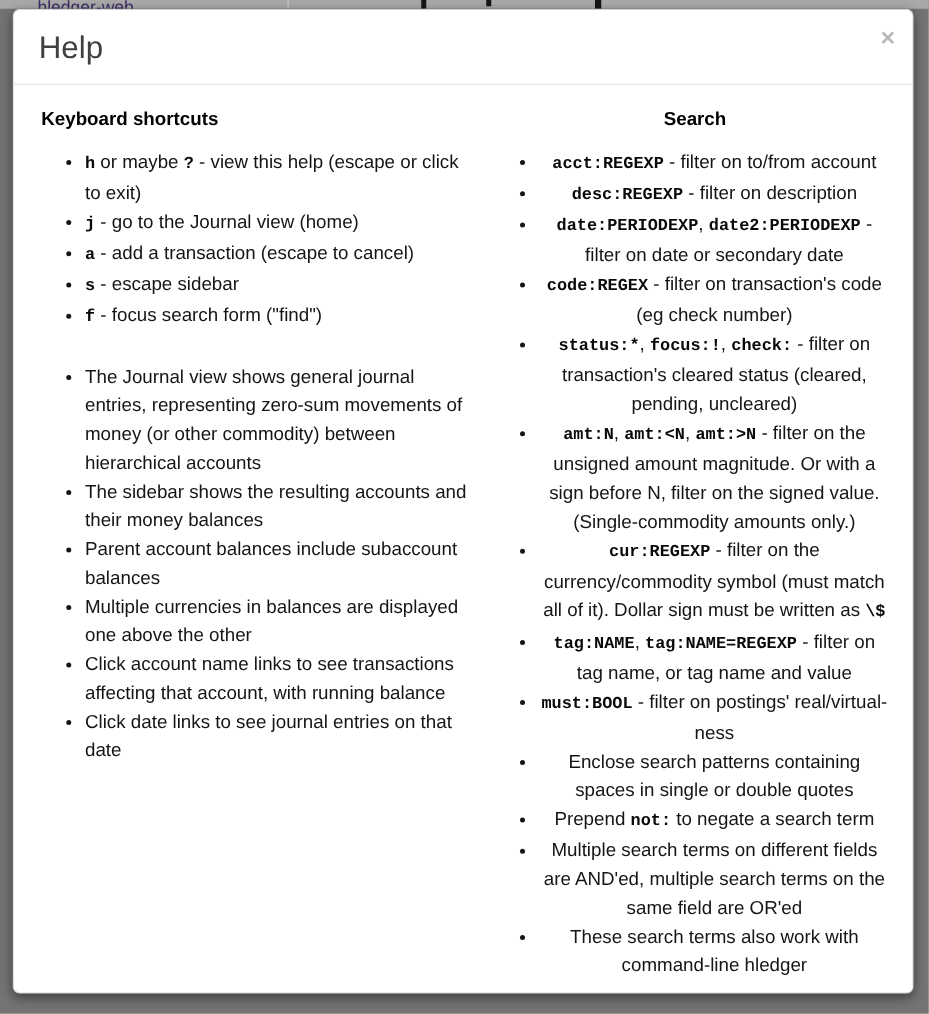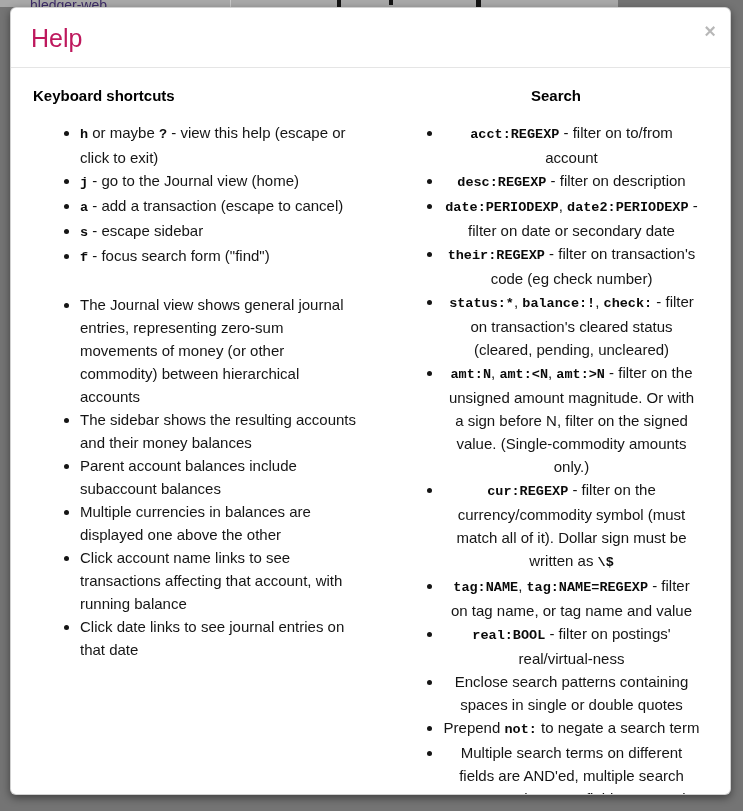--- a/index.html
+++ b/index.html
@@ -6,21 +6,21 @@
   html,body { margin:0; padding:0; }
   body {
     width:743px; height:811px;
     overflow:hidden; position:relative;
     background:#747474;
     font-family:"Liberation Sans", sans-serif;
     -webkit-font-smoothing:antialiased;
   }
   
   .top-strip {
-    position:absolute; top:0; left:0; width:618px; height:7px;
+    position:absolute; top:0; left:0; width:743px; height:7px;
     background:#a9a9a9; overflow:hidden; z-index:1;text-decoration:underline;
   }
   .brand {
     position:absolute; left:30px; top:-3px;
     font-size:14px; font-weight:400; color:#3d2b66;
     text-decoration:none; white-space:nowrap;
   }
   .strip-divider {
     position:absolute; left:230px; top:0; width:1px; height:7px;
     background:#c9c9c9;
@@ -38,21 +38,21 @@
     box-shadow:0 3px 9px rgba(0,0,0,0.45);
     z-index:2; overflow:hidden;
   }
   .modal-header {
     position:relative;
     padding:14px 20px 12px 20px;
     border-bottom:1px solid #e5e5e5;
   }
   .modal-title {
     margin:0; font-size:25px; line-height:33px;
-    font-weight:400; color:#be185d;
+    font-weight:400; color:#404040;
   }
   .close-button {
     position:absolute; top:13px; right:14px;
     border:0; background:transparent; padding:0;
     font-family:"Liberation Sans", sans-serif;
     font-size:20px; font-weight:700; line-height:1;
     color:#000; opacity:0.28; cursor:pointer;
   }
   .modal-body {
     display:flex;
@@ -60,21 +60,21 @@
   }
   .col-left  { flex:none; width:363px; padding-right:18px; }
   .col-right { flex:1; min-width:0;text-align:center; }
 
   .help-section { margin:0 0 24px 0; }
   .section-heading {
     margin:0 0 13px 0;
     font-size:15px; line-height:18px; font-weight:700; color:#000000;
   }
   .help-list {
-    list-style:disc; margin:16px; padding:0 0 0 31px; color:#151515;
+    list-style:disc; margin:4px; padding:0 0 0 31px; color:#151515;
   }
   .help-list li {
     font-size:15px; line-height:23px;
     overflow-wrap:break-word;
   }
   .help-list code {
     font-family:"Liberation Mono", monospace;
     font-weight:700; font-size:13.5px; color:#0a0a0a;
     background:none; padding:0;
   }
@@ -120,26 +120,26 @@
           </ul>
         </div>
       </div>
     <div class="col-right">
         <div class="help-section">
           <div class="section-heading">Search</div>
           <ul class="help-list">
             <li><code>acct:REGEXP</code><span> - filter on to/from account</span></li>
             <li><code>desc:REGEXP</code><span> - filter on description</span></li>
             <li><code>date:PERIODEXP</code><span>, </span><code>date2:PERIODEXP</code><span> - filter on date or secondary date</span></li>
-            <li><code>their:REGEXP</code><span> - filter on transaction's code (eg check number)</span></li>
-            <li><code>status:*</code><span>, </span><code>balance:!</code><span>, </span><code>check:</code><span> - filter on transaction's cleared status (cleared, pending, uncleared)</span></li>
+            <li><code>code:REGEX</code><span> - filter on transaction's code (eg check number)</span></li>
+            <li><code>status:*</code><span>, </span><code>focus:!</code><span>, </span><code>check:</code><span> - filter on transaction's cleared status (cleared, pending, uncleared)</span></li>
             <li><code>amt:N</code><span>, </span><code>amt:&lt;N</code><span>, </span><code>amt:&gt;N</code><span> - filter on the unsigned amount magnitude. Or with a sign before N, filter on the signed value. (Single-commodity amounts only.)</span></li>
             <li><code>cur:REGEXP</code><span> - filter on the currency/commodity symbol (must match all of it). Dollar sign must be written as </span><code>\$</code></li>
             <li><code>tag:NAME</code><span>, </span><code>tag:NAME=REGEXP</code><span> - filter on tag name, or tag name and value</span></li>
-            <li><code>real:BOOL</code><span> - filter on postings' real/virtual-ness</span></li>
+            <li><code>must:BOOL</code><span> - filter on postings' real/virtual-ness</span></li>
             <li><span>Enclose search patterns containing spaces in single or double quotes</span></li>
             <li><span>Prepend </span><code>not:</code><span> to negate a search term</span></li>
             <li><span>Multiple search terms on different fields are AND'ed, multiple search terms on the same field are OR'ed</span></li>
             <li><span>These search terms also work with command-line hledger</span></li>
           </ul>
         </div>
       </div>
   </div>
 </div>
 

